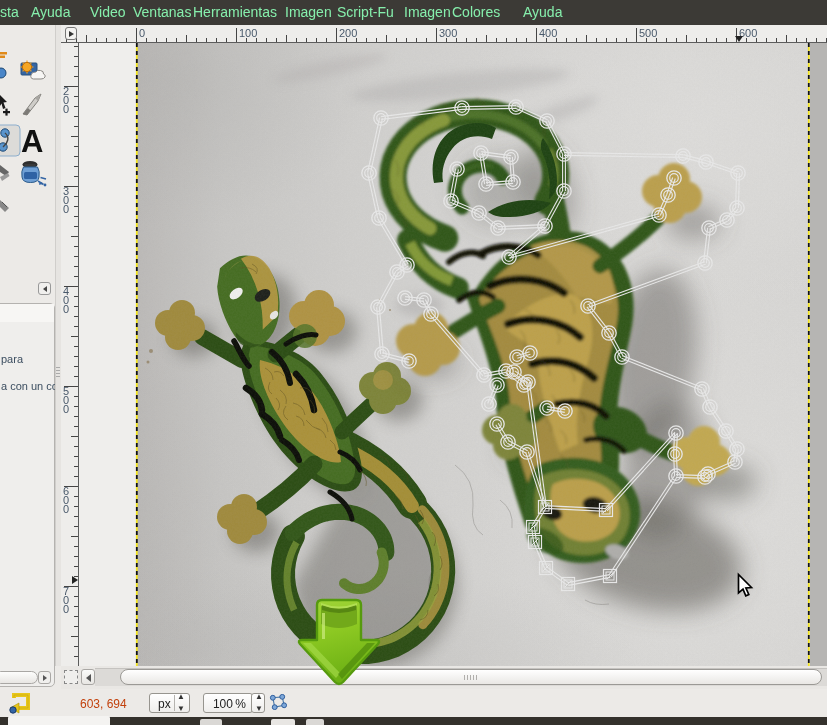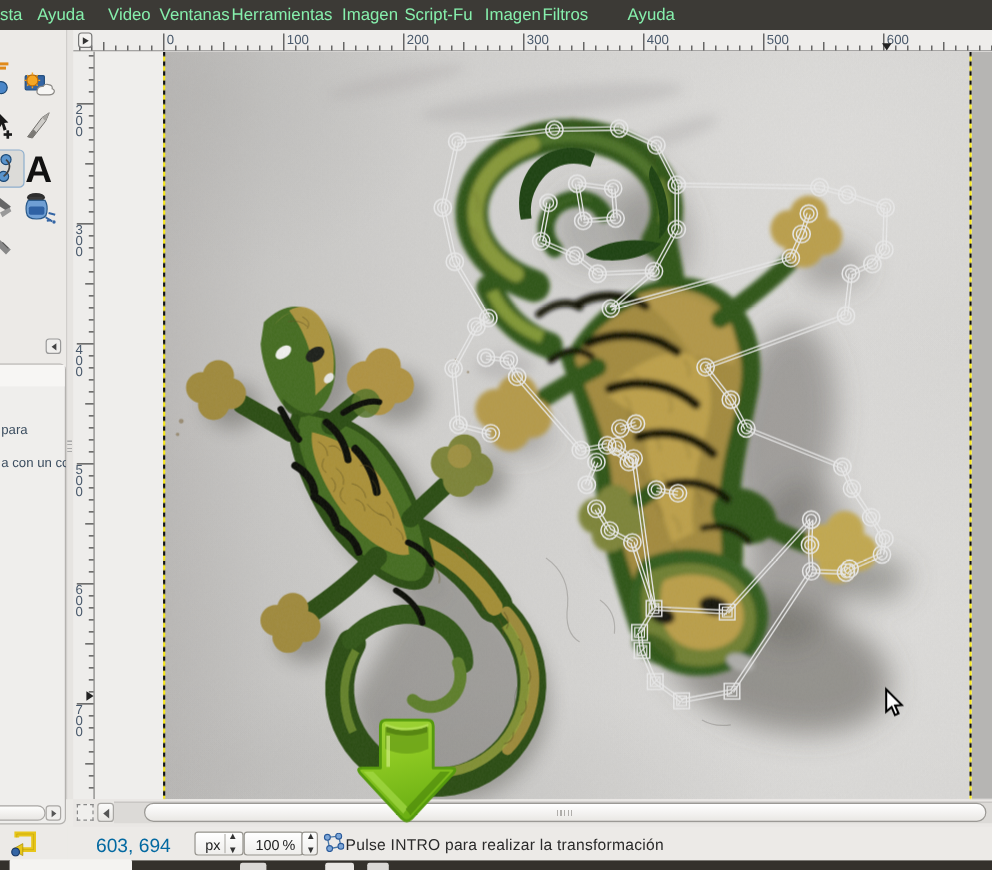--- a/index.html
+++ b/index.html
@@ -23,39 +23,39 @@
 #sbthumb { position:absolute; left:120px; top:669px; width:702px; height:16px; background:linear-gradient(#ffffff,#e9e7e4); border:1px solid #9b9995; border-radius:8px; }
 #sbgrip { position:absolute; left:464px; top:675px; width:14px; height:5px; background:repeating-linear-gradient(to right,#b0aeab 0 1px,transparent 1px 3px); }
 #toolopts { position:absolute; left:-8px; top:303px; width:63px; height:384px; background:#efeeec; border:1px solid #b4b2af; border-radius:5px; }
 #toolopts .t1 { position:absolute; left:8px; top:49px; font-size:11px; color:#3c4e60; white-space:nowrap; }
 #toolopts .t2 { position:absolute; left:8px; top:76px; font-size:11px; color:#3c4e60; white-space:nowrap; }
 #paneltop { position:absolute; left:0px; top:304px; width:54px; height:18px; background:#f7f6f4; }
 #dockscroll { position:absolute; left:-6px; top:671px; width:44px; height:13px; background:linear-gradient(#fdfdfc,#e8e6e3); border:1px solid #a9a7a4; border-radius:7px; }
 #dockscrollbtn { position:absolute; left:38px; top:671px; width:13px; height:13px; background:#f0efed; border:1px solid #a9a7a4; border-radius:3px; }
 #dockscrollbtn:after { content:""; position:absolute; left:4px; top:3px; border-left:4px solid #555; border-top:3px solid transparent; border-bottom:3px solid transparent; }
 #statusbar { position:absolute; left:57px; top:689px; width:770px; height:28px; background:#eceae7; color:#2a2a2a; font-size:12px; }
-#pos { position:absolute; left:23px; top:8px; color:#0369a1; font-size:16px;text-align:center;}
+#pos { position:absolute; left:23px; top:8px; color:#c2410c; font-size:12px;text-align:center;}
 .combo { position:absolute; top:4px; height:20px; border:1px solid #97958f; border-radius:3px; background:linear-gradient(#ffffff,#efeeec); font-size:12px; color:#222; }
 #statusmsg { position:absolute; left:231px; top:7px; white-space:nowrap; font-size:13px; letter-spacing:0.22px; }
 #darkstrip { position:absolute; left:0; top:717px; width:827px; height:8px; background:#34312c; }
 .db { position:absolute; top:719px; height:6px; background:#f4f3f1; border-radius:2px 2px 0 0; }
 svg { display:block; }
 </style>
 </head>
 <body>
 <div id="menubar">
   <span style="left:0px">sta</span>
   <span style="left:31px">Ayuda</span>
   <span style="left:90px">Video</span>
   <span style="left:133px">Ventanas</span>
   <span style="left:193px">Herramientas</span>
   <span style="left:285px">Imagen</span>
   <span style="left:337px">Script-Fu</span>
   <span style="left:404px">Imagen</span>
-  <span style="left:452px">Filtros</span>
+  <span style="left:452px">Colores</span>
   <span style="left:523px">Ayuda</span>
 </div>
 <div id="dock"></div>
 <svg style="position:absolute;left:0;top:25px" width="56" height="270" viewBox="0 0 56 270">
     <rect x="0" y="27" width="7" height="2.5" fill="#e08a1a"></rect>
     <rect x="0" y="30.5" width="5" height="2.5" fill="#e08a1a"></rect>
     <circle cx="1" cy="48" r="5" fill="#4a86c8" stroke="#1c4874"></circle>
     <path d="M0 70 L7 77 L3.5 77.5 L5.5 83 L3 84 L1.5 78.5 L0 81 Z" fill="#1a1a1a"></path>
     <rect x="3" y="86" width="7" height="2.2" fill="#1a1a1a"></rect>
     <rect x="5.4" y="83.6" width="2.2" height="7" fill="#1a1a1a"></rect>
@@ -822,42 +822,41 @@
   </div>
 <div id="bottomrow"></div>
 <div id="qmask"></div>
 <div id="sbtrough"></div>
 <div id="sbthumb"></div>
 <div id="sbgrip"></div>
 <div id="sbleft"></div>
 <div id="statusbar">
   <span id="pos">603, 694</span>
 
-<div class="combo" style="left:92px; width:41px;margin-left:13px;">
+<div class="combo" style="left:92px; width:41px;">
       <span style="position:absolute;left:8px;top:3px;">px</span>
  <span style="position:absolute;right:4px;top:-2px;font-size:8px;color:#333;">▲</span>
  <span style="position:absolute;right:4px;bottom:-1px;font-size:8px;color:#333;">▼</span>
  <span style="position:absolute;right:14px;top:1px;border-left:1px solid #b5b3af;height:16px;"></span>
     </div>
 <div class="combo" style="left:146px; width:50px;">
       <span style="position:absolute;right:6px;top:3px;">100 %</span>
     </div>
 <div class="combo" style="left:194px; width:14px;">
  <span style="position:absolute;left:3px;top:-2px;font-size:8px;color:#333;">▲</span>
  <span style="position:absolute;left:3px;bottom:-1px;font-size:8px;color:#333;">▼</span>
     </div>
 <svg style="position:absolute;left:212px;top:5px" width="18" height="16" viewBox="0 0 19 17">
  <path d="M4 4 L14 3 L16 12 L6 14 Z" fill="none" stroke="#4b79a8" stroke-width="1.2"></path>
  <circle cx="4" cy="4" r="2.6" fill="#7da7d8" stroke="#2a5a9a"></circle>
       <circle cx="14" cy="3" r="2.6" fill="#7da7d8" stroke="#2a5a9a"></circle>
  <circle cx="16" cy="12" r="2.6" fill="#7da7d8" stroke="#2a5a9a"></circle>
       <circle cx="6" cy="14" r="2.6" fill="#7da7d8" stroke="#2a5a9a"></circle>
 </svg>
 
-  <span id="statusmsg">Pulse INTRO para realizar la transformación</span>
 </div>
 <div id="darkstrip"></div>
 <div class="db" style="left:8px;width:102px;top:716px;height:9px;"></div>
 <div class="db" style="left:200px;width:22px;background:#dad8d5;"></div>
 <div class="db" style="left:271px;width:24px;background:#e8e6e3;"></div>
 <div class="db" style="left:306px;width:18px;background:#dad8d5;"></div>
 
 <svg style="position:absolute;left:8px;top:692px" width="24" height="22" viewBox="0 0 24 22">
  <path d="M6 6 L6 3 L20 3 L20 16 L10 16" fill="none" stroke="#e8c61a" stroke-width="4"></path>
  <path d="M6 6 L6 3 L20 3 L20 16 L10 16" fill="none" stroke="#a88e00" stroke-width="0.6" opacity="0.5"></path>

